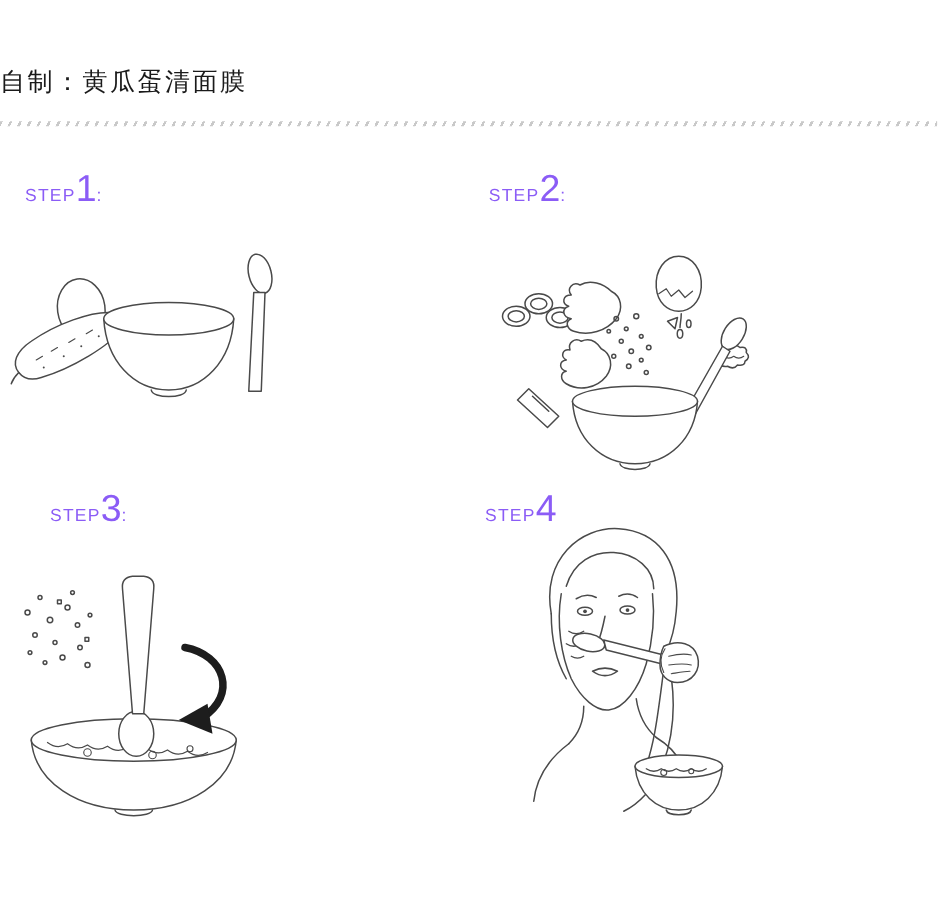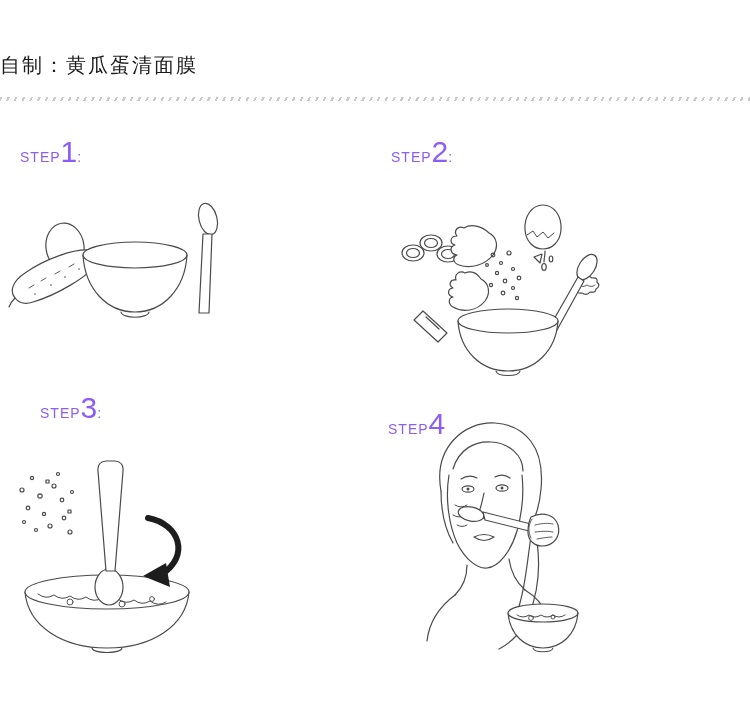--- a/index.html
+++ b/index.html
@@ -25,21 +25,21 @@
   .step-label {
     position:absolute; margin:0; font-family:Liberation Sans, sans-serif;
     color:#8b5cf6; font-weight:400; white-space:nowrap;
   }
   .step-word  { font-size:14px; letter-spacing:1px; }
   .step-num   { font-size:30px; line-height:1; }
   .step-colon { font-size:14px; }
   .s1 .step-label { left:20px; top:22px; }
   .s2 .step-label { left:13px; top:22px; }
   .s3 .step-label { left:20px; top:0;margin-left:20px; }
-  .s4 .step-label { left:13px; top:16px;text-align:right; }
+  .s4 .step-label { left:13px; top:0;text-align:right; }
 
   .illus { position:absolute; }
   .s1 .illus { left:5px;  top:80px; }
   .s2 .illus { left:15px; top:78px; }
   .s3 .illus { left:10px; top:37px; }
   .s4 .illus { left:20px; top:20px; }
 
   .step-text {
     position:absolute; margin:0; font-size:13px; font-weight:700;
     color:#3a3a3a; line-height:19px; white-space:pre-line;

